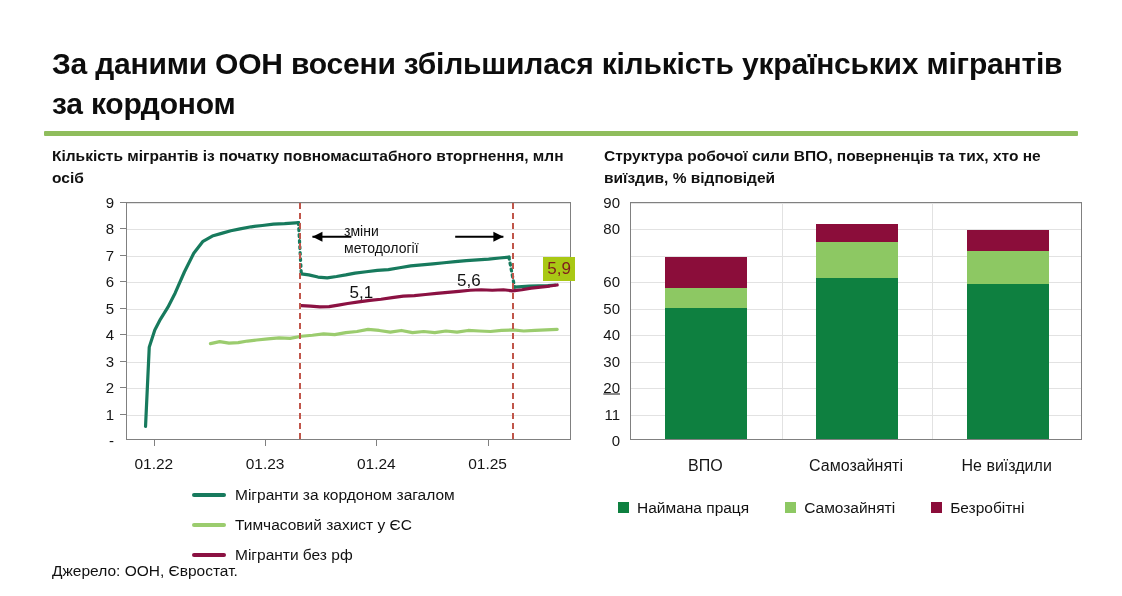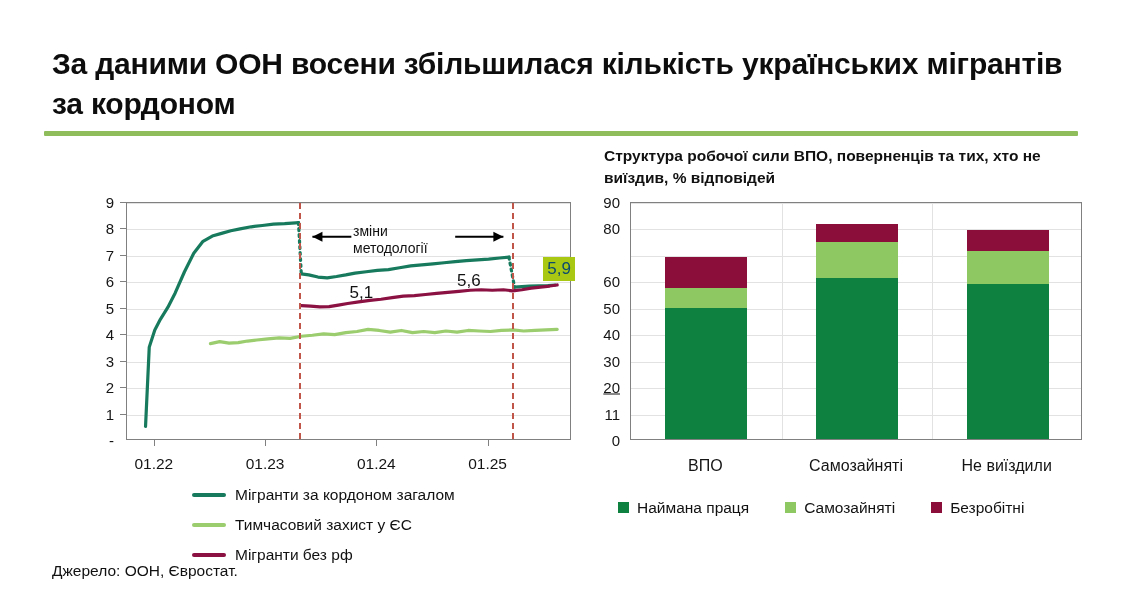--- a/index.html
+++ b/index.html
@@ -39,21 +39,21 @@
   }
   .axis-stub{position:absolute;width:6px;height:1px;background:#808080;}
   .xstub{position:absolute;width:1px;height:6px;background:#808080;}
   
   #line-plot{left:82px;top:62px;width:445px;height:238px;}
   #line-svg{position:absolute;left:0;top:0;width:445px;height:238px;}
   .vline{position:absolute;top:0;bottom:0;width:0;border-left:2px dashed #c0564a;}
   .ann-text{position:absolute;font-size:14px;color:#111;line-height:1.25;}
   .val-lab{position:absolute;font-size:17px;color:#111;line-height:1;}
   #val-59{
-    position:absolute;font-size:17px;color:#0c4a6e;line-height:1;
+    position:absolute;font-size:17px;color:#7f1d1d;line-height:1;
     background:#a9c814;padding:3px 4px 4px 4px;
   }
   
   #line-legend{position:absolute;left:148px;top:340px;}
   .lrow{display:flex;align-items:center;height:30px;}
   .lswatch{width:34px;height:4px;border-radius:2px;margin-right:9px;flex:none;}
   .ltext{font-size:15.5px;color:#111;line-height:1;}
   #source{position:absolute;left:8px;top:422px;font-size:15.5px;color:#111;}
   
   #bar-plot{left:34px;top:62px;width:452px;height:238px;}
@@ -72,20 +72,21 @@
   .bswatch{width:11px;height:11px;margin-right:8px;flex:none;}
   .bltext{font-size:15.5px;color:#111;line-height:1;}
 </style>
 </head>
 <body>
 
 <div id="title">За даними ООН восени збільшилася кількість українських мігрантів за кордоном</div>
 <div id="accent-rule"></div>
 
 <div class="panel" id="panel-left">
+  <div class="panel-subtitle">Кількість мігрантів із початку повномасштабного вторгнення, млн осіб</div>
 
   <div id="line-yticks">
       <div class="ytick" style="left: 0px; width: 70px; top: 300px;">-</div>
       <div class="ytick" style="left: 0px; width: 70px; top: 273.556px;">1</div>
       <div class="axis-stub" style="left: 76px; top: 273.556px;"></div>
       <div class="ytick" style="left: 0px; width: 70px; top: 247.111px;">2</div>
       <div class="axis-stub" style="left: 76px; top: 247.111px;"></div>
       <div class="ytick" style="left: 0px; width: 70px; top: 220.667px;">3</div>
       <div class="axis-stub" style="left: 76px; top: 220.667px;"></div>
       <div class="ytick" style="left: 0px; width: 70px; top: 194.222px;">4</div>
@@ -129,21 +130,21 @@
         <g>
           <line x1="328.18749999999994" y1="33.848888888888894" x2="376.3958333333333" y2="33.848888888888894" stroke="#000" stroke-width="2"></line>
           <polygon points="376.3958333333333,33.848888888888894 366.3958333333333,28.848888888888894 366.3958333333333,38.848888888888894" fill="#000"></polygon>
         </g>
       </svg>
     <div id="line-vlines">
         <div class="vline" style="left: 171.51px;"></div>
         <div class="vline" style="left: 384.74px;"></div>
       </div>
     <div id="line-anns">
-        <div class="ann-text" style="left: 226px; top: 19.8333px; width: 96px; white-space: pre;">зміни
+        <div class="ann-text" style="left: 217px; top: 19.8333px; width: 96px; white-space: pre;">зміни
 методології</div>
         <div class="val-lab" style="left: 222.5px; top: 80.6556px;">5,1</div>
         <div class="val-lab" style="left: 330.042px; top: 68.7556px;">5,6</div>
         <div class="" id="val-59" style="left: 416.26px; top: 54.2111px;">5,9</div>
       </div>
   </div>
   <div id="line-xticks">
       <div class="xtick" style="left: 69.8125px; width: 80px; top: 316px;">01.22</div>
       <div class="xstub" style="left: 109.812px; top: 300px;"></div>
       <div class="xtick" style="left: 181.062px; width: 80px; top: 316px;">01.23</div>

